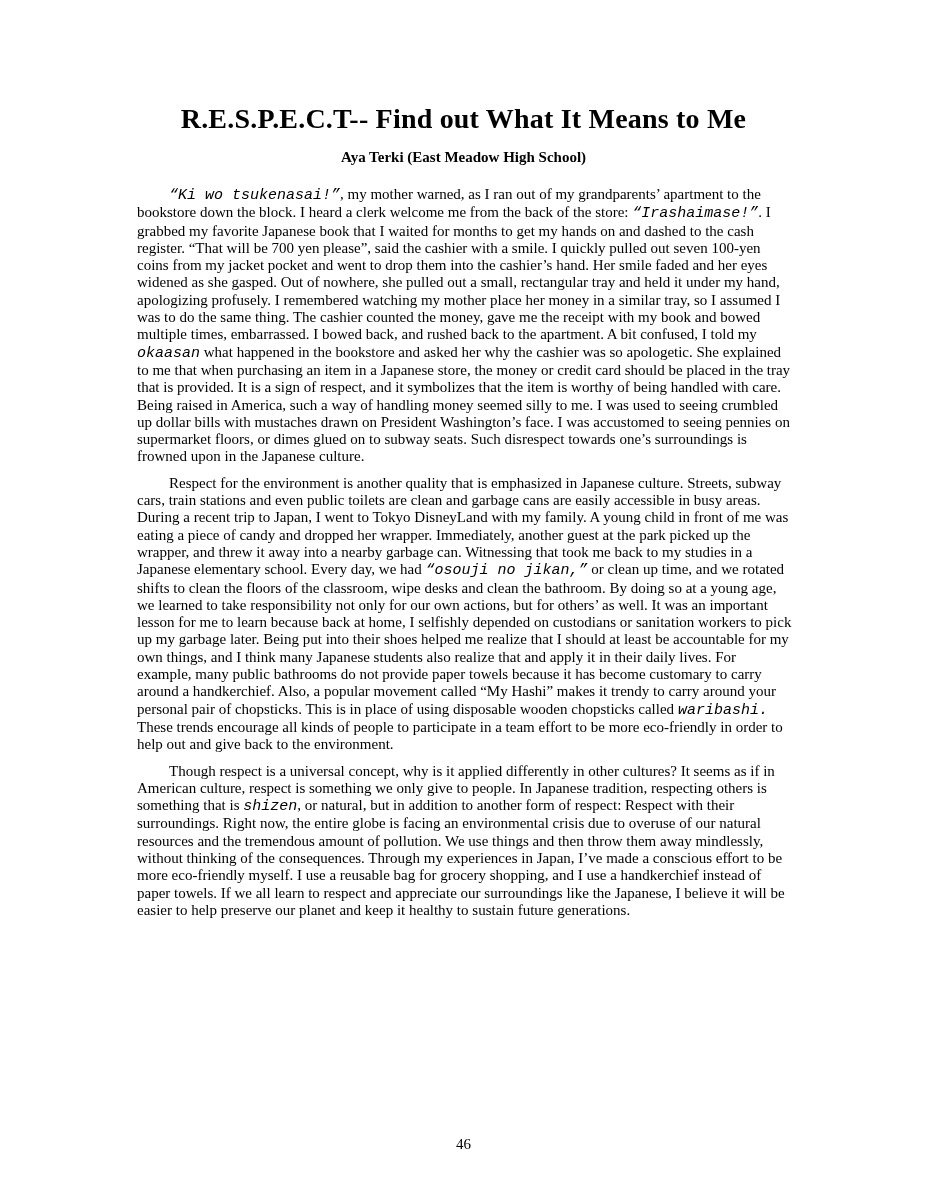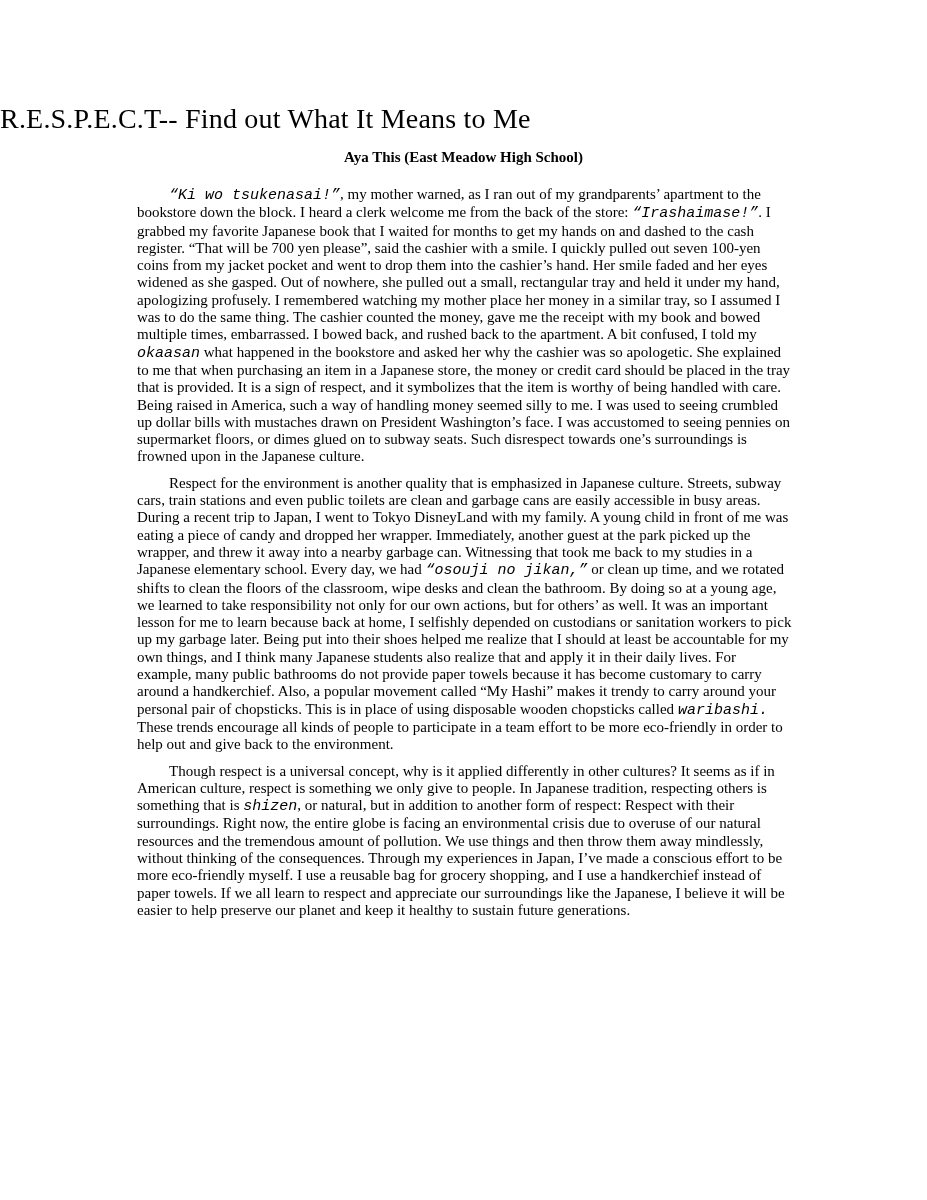--- a/index.html
+++ b/index.html
@@ -15,22 +15,23 @@
   .page {
     position: absolute;
     inset: 0;
     background: #ffffff;
   }
   .essay-title {
     position: absolute;
     top: 103px;
     left: 0;
     width: 100%;
+    text-align: center;
     font-size: 28px;
-    font-weight: normal;
+    font-weight: bold;
     letter-spacing: 0.2px;
   }
   .essay-byline {
     position: absolute;
     top: 149px;
     left: 0;
     width: 100%;
     text-align: center;
     font-size: 15px;
     font-weight: bold;
@@ -61,22 +62,23 @@
     font-size: 15px;
   }
 </style>
 </head>
 <body>
 
 <div class="page">
 
   <h1 class="essay-title">R.E.S.P.E.C.T-- Find out What It Means to Me</h1>
 
-  <div class="essay-byline">Aya This (East Meadow High School)</div>
+  <div class="essay-byline">Aya Terki (East Meadow High School)</div>
 
   <div class="essay-body">
     <p><em>“Ki wo tsukenasai!”</em><span>, my mother warned, as I ran out of my grandparents’ apartment to the bookstore down the block. I heard a clerk welcome me from the back of the store: </span><em>“Irashaimase!”</em><span>. I grabbed my favorite Japanese book that I waited for months to get my hands on and dashed to the cash register. “That will be 700 yen please”, said the cashier with a smile. I quickly pulled out seven 100-yen coins from my jacket pocket and went to drop them into the cashier’s hand. Her smile faded and her eyes widened as she gasped. Out of nowhere, she pulled out a small, rectangular tray and held it under my hand, apologizing profusely. I remembered watching my mother place her money in a similar tray, so I assumed I was to do the same thing. The cashier counted the money, gave me the receipt with my book and bowed multiple times, embarrassed. I bowed back, and rushed back to the apartment. A bit confused, I told my </span><em>okaasan</em><span> what happened in the bookstore and asked her why the cashier was so apologetic. She explained to me that when purchasing an item in a Japanese store, the money or credit card should be placed in the tray that is provided. It is a sign of respect, and it symbolizes that the item is worthy of being handled with care. Being raised in America, such a way of handling money seemed silly to me. I was used to seeing crumbled up dollar bills with mustaches drawn on President Washington’s face. I was accustomed to seeing pennies on supermarket floors, or dimes glued on to subway seats. Such disrespect towards one’s surroundings is frowned upon in the Japanese culture.</span></p>
     <p><span>Respect for the environment is another quality that is emphasized in Japanese culture. Streets, subway cars, train stations and even public toilets are clean and garbage cans are easily accessible in busy areas. During a recent trip to Japan, I went to Tokyo DisneyLand with my family. A young child in front of me was eating a piece of candy and dropped her wrapper. Immediately, another guest at the park picked up the wrapper, and threw it away into a nearby garbage can. Witnessing that took me back to my studies in a Japanese elementary school. Every day, we had </span><em>“osouji no jikan,”</em><span> or clean up time, and we rotated shifts to clean the floors of the classroom, wipe desks and clean the bathroom. By doing so at a young age, we learned to take responsibility not only for our own actions, but for others’ as well. It was an important lesson for me to learn because back at home, I selfishly depended on custodians or sanitation workers to pick up my garbage later. Being put into their shoes helped me realize that I should at least be accountable for my own things, and I think many Japanese students also realize that and apply it in their daily lives. For example, many public bathrooms do not provide paper towels because it has become customary to carry around a handkerchief. Also, a popular movement called “My Hashi” makes it trendy to carry around your personal pair of chopsticks. This is in place of using disposable wooden chopsticks called </span><em>waribashi.</em><span> These trends encourage all kinds of people to participate in a team effort to be more eco-friendly in order to help out and give back to the environment.</span></p>
     <p><span>Though respect is a universal concept, why is it applied differently in other cultures? It seems as if in American culture, respect is something we only give to people. In Japanese tradition, respecting others is something that is </span><em>shizen</em><span>, or natural, but in addition to another form of respect: Respect with their surroundings. Right now, the entire globe is facing an environmental crisis due to overuse of our natural resources and the tremendous amount of pollution. We use things and then throw them away mindlessly, without thinking of the consequences. Through my experiences in Japan, I’ve made a conscious effort to be more eco-friendly myself. I use a reusable bag for grocery shopping, and I use a handkerchief instead of paper towels. If we all learn to respect and appreciate our surroundings like the Japanese, I believe it will be easier to help preserve our planet and keep it healthy to sustain future generations.</span></p>
   </div>
 
+  <div class="page-number">46</div>
 
 </div>
 
 </body></html>

